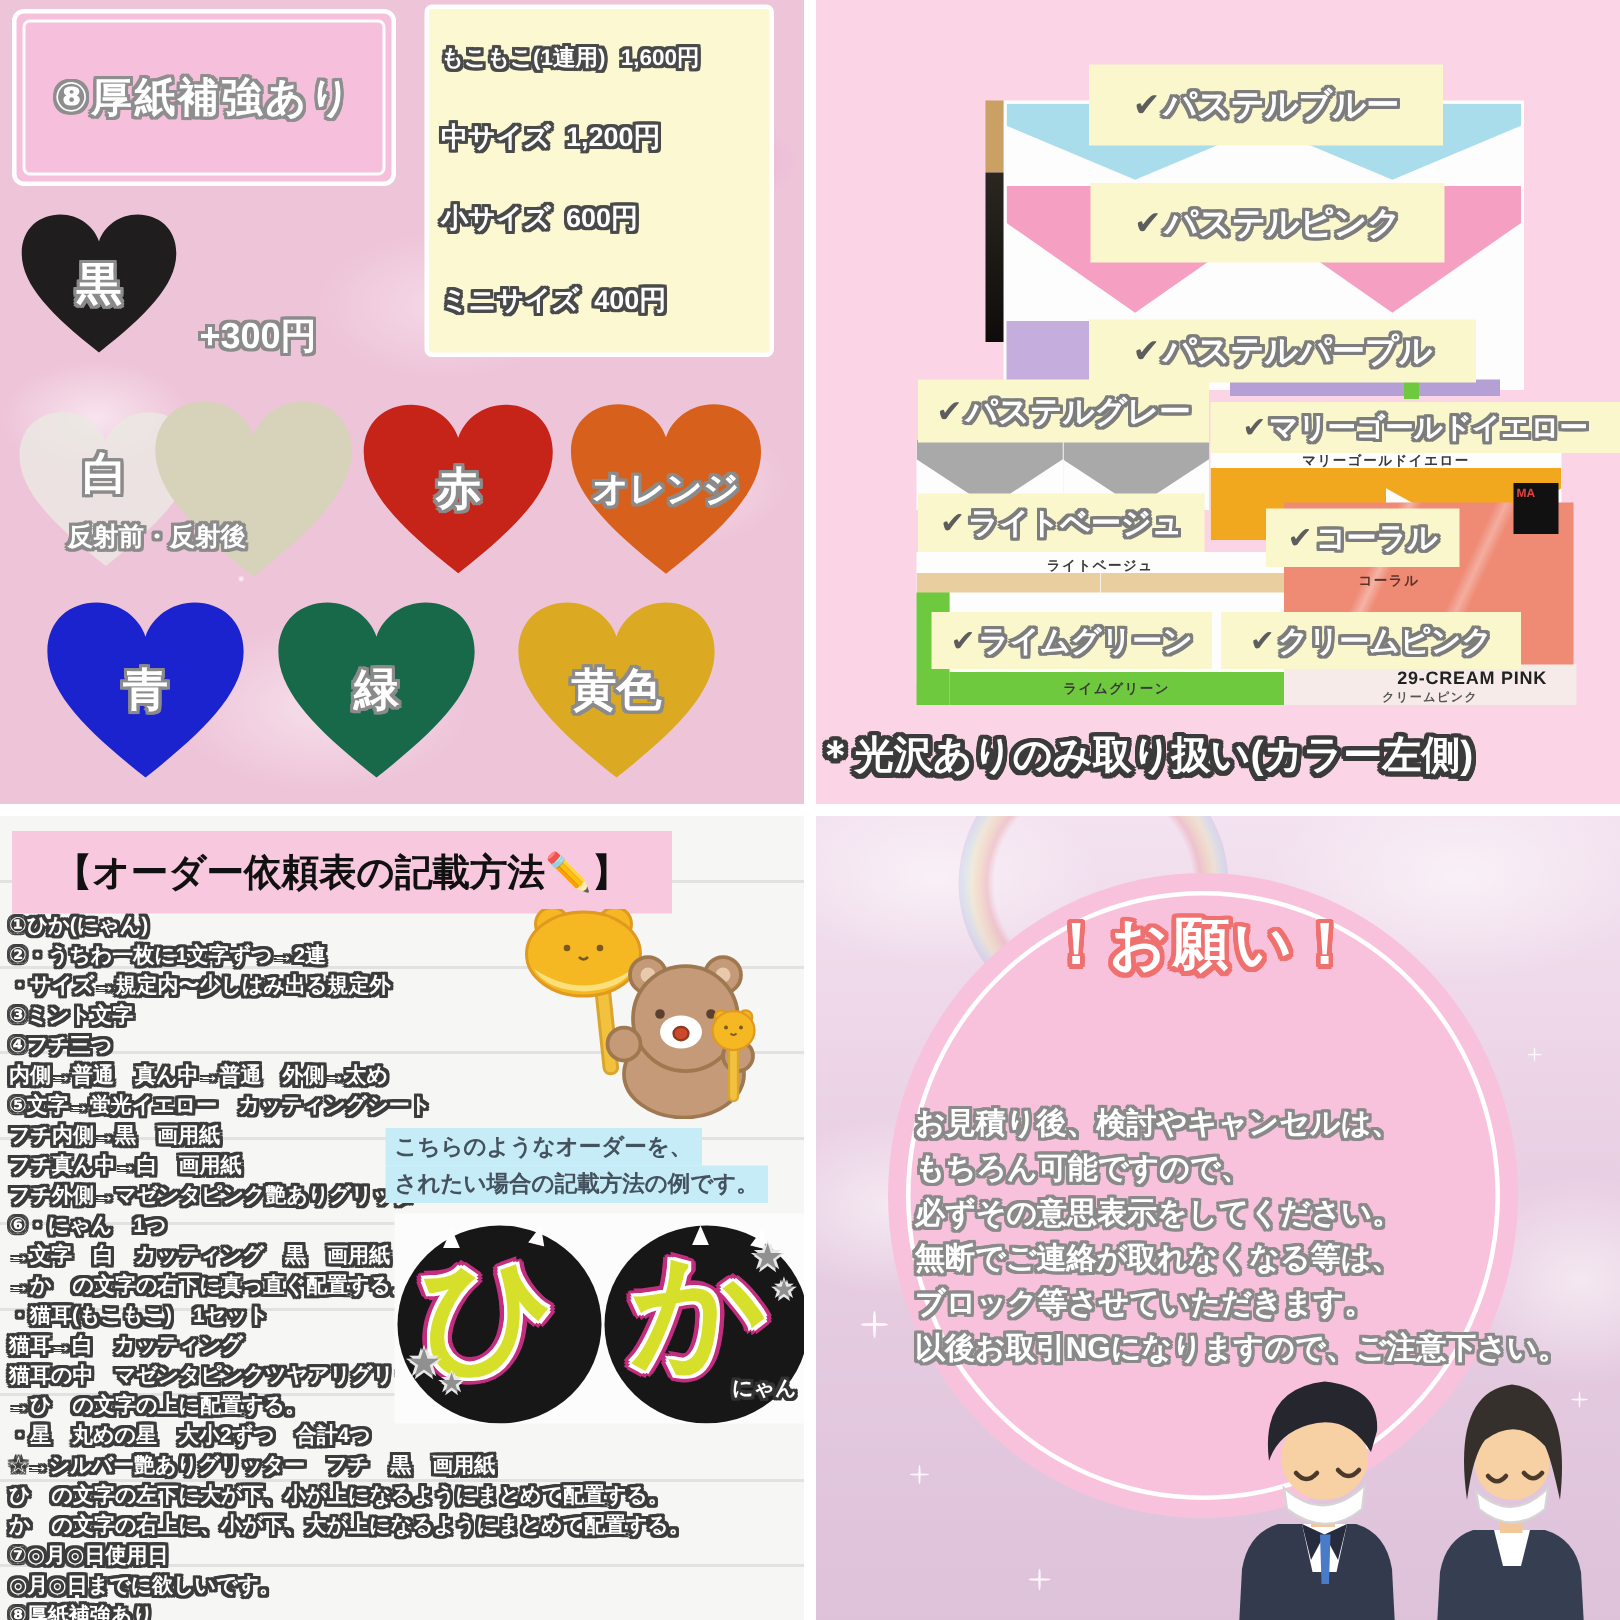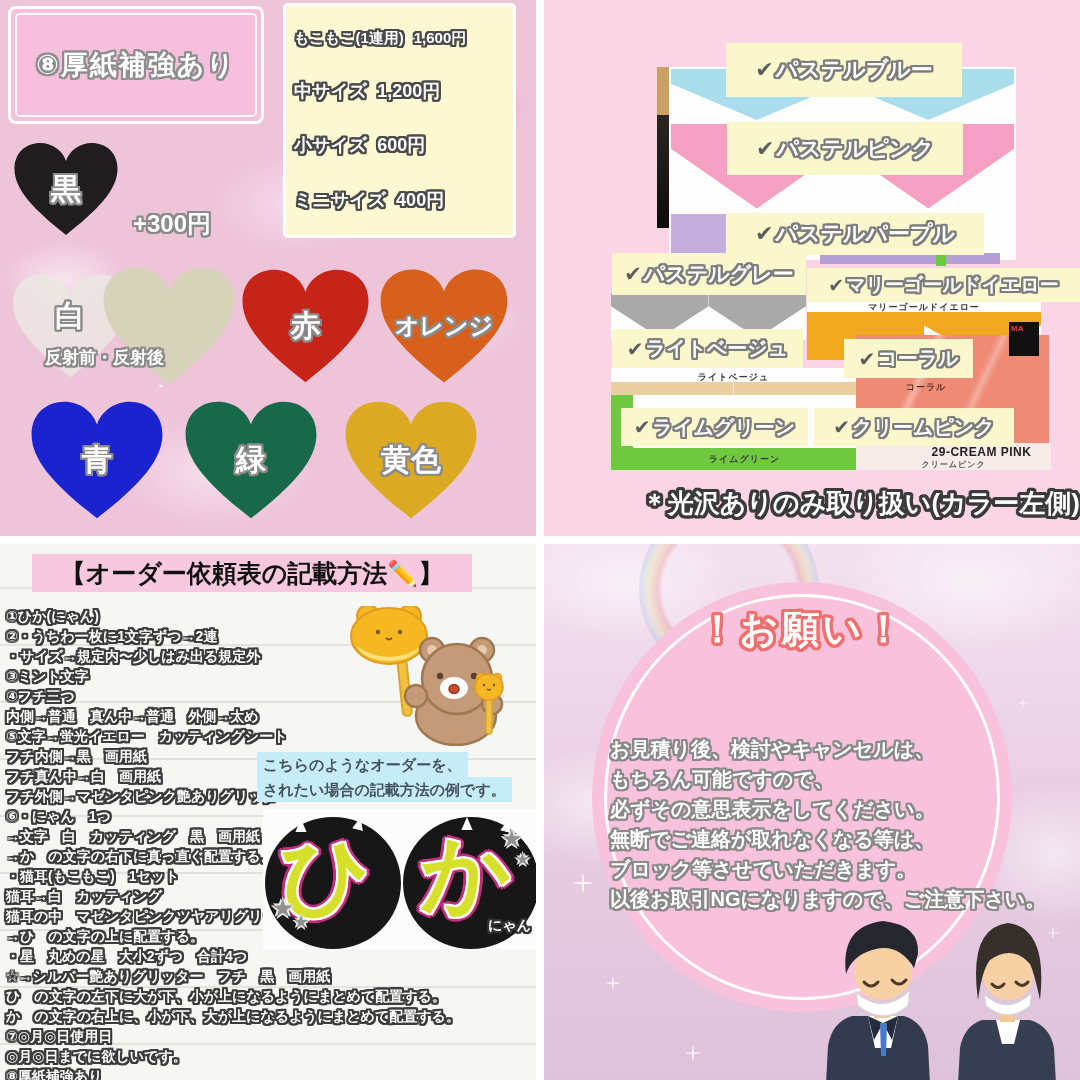--- a/index.html
+++ b/index.html
@@ -61,24 +61,24 @@
   .hl{position:absolute;inset:0;display:flex;align-items:center;justify-content:center;font-size:30px;--oc:#8b8b8b;}
   
   .clab{position:absolute;background:#faf7cc;display:flex;align-items:center;justify-content:center;white-space:nowrap;}
   .clab .ck{color:#5d5d5d;margin-right:2px;}
   .clab .nm{--oc:#7d7d7d;}
   .photoWhite{position:absolute;background:#fdfdfd;}
   .cellrow{position:absolute;display:flex;}
   .cell{position:relative;flex:1;background:#fdfdfd;overflow:hidden;}
   .cell .ink{position:absolute;inset:0;clip-path:polygon(0 0,100% 0,100% 28%,50% 96%,0 28%);}
   .sub{position:absolute;font-size:9px;color:#3a3a3a;text-align:center;letter-spacing:1px;}
-  .note{position:absolute;left:0;right:0;top:486px;text-align:right;font-size:26px;--oc:#3b3b3b;white-space:nowrap;}
+  .note{position:absolute;left:0;right:0;top:486px;text-align:left;font-size:26px;--oc:#3b3b3b;white-space:nowrap;}
   
-  .oband{position:absolute;left:8px;top:10px;width:440px;height:38px;background:#f8c8de;
-    display:flex;align-items:center;justify-content:center;margin-left:24px;}
+  .oband{position:absolute;left:8px;top:10px;width:440px;height:55px;background:#f8c8de;
+    display:flex;align-items:center;justify-content:center;}
   .oband span{font-size:25px;color:#111;white-space:nowrap;}
   .olines{position:absolute;left:6px;top:62px;width:530px;}
   .oline{height:20px;line-height:20px;font-size:14px;--oc:#3c3c3c;white-space:nowrap;}
   .callout{position:absolute;left:257px;top:208px;z-index:4;}
   .callout div{display:table;background:#c6ecf7;color:#44525e;font-size:15px;line-height:25px;padding:0 6px;white-space:nowrap;}
   .uphoto{position:absolute;left:263px;top:265px;width:274px;height:140px;background:#fcfcfc;overflow:hidden;z-index:3;}
   .fan{position:absolute;border-radius:50%;background:#171717;}
   .ul{position:absolute;font-size:88px;line-height:1;color:#d6e02a;
     text-shadow:
       -2px -2px 0 #fff,2px -2px 0 #fff,-2px 2px 0 #fff,2px 2px 0 #fff,-2px 0 0 #fff,2px 0 0 #fff,0 -2px 0 #fff,0 2px 0 #fff,

